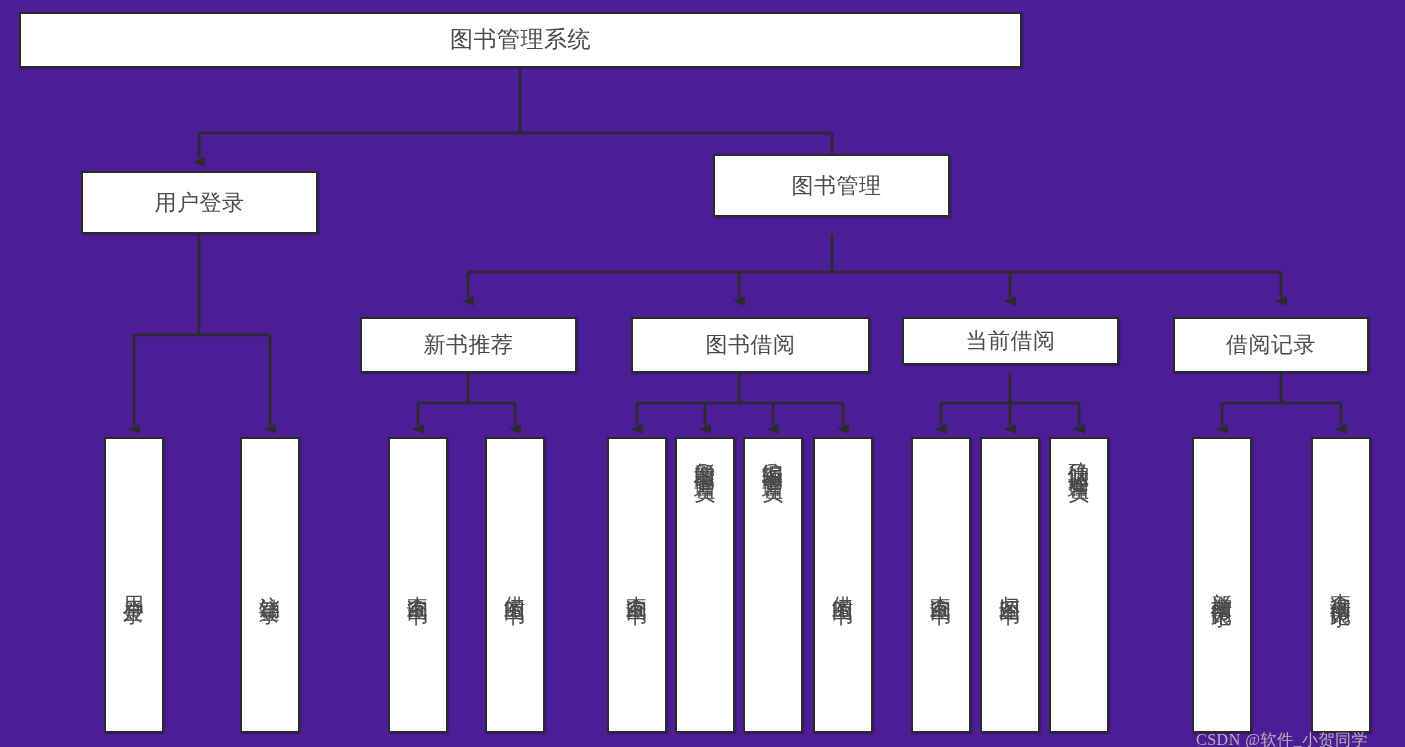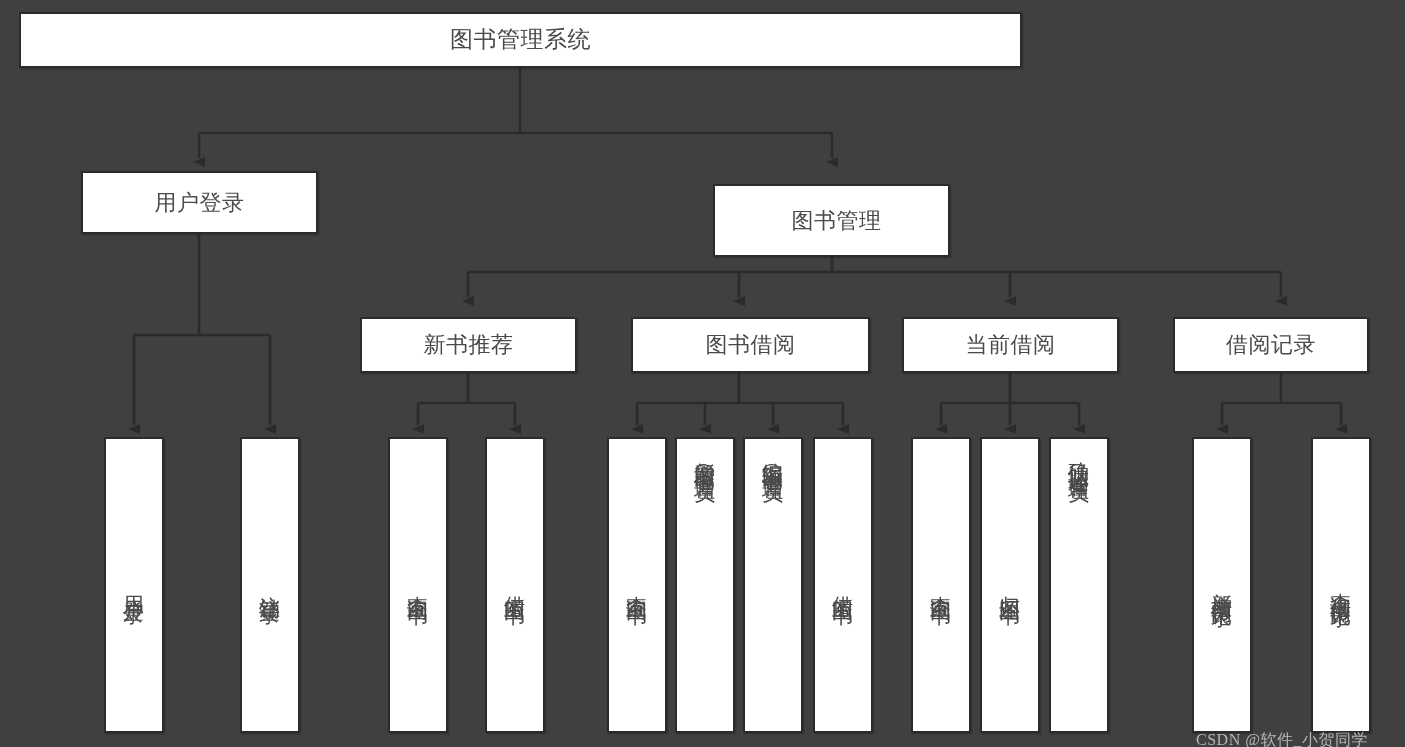--- a/index.html
+++ b/index.html
@@ -7,21 +7,21 @@
     padding: 0;
     background: #ffffff;
   }
   body {
     font-family: "Liberation Sans", "DejaVu Sans", sans-serif;
   }
   #canvas {
     position: relative;
     width: 1405px;
     height: 747px;
-    background: #404040;
+    background: #4c1d95;
     overflow: hidden;
   }
   svg.edges {
     position: absolute;
     left: 0;
     top: 0;
     width: 1405px;
     height: 747px;
     pointer-events: none;
   }
@@ -132,33 +132,33 @@
   </svg>
 
   <div class="node root" style="left:19px; top:12px; width:1003px; height:56px;">
     <span class="label">图书管理系统</span>
   </div>
 
   <div class="node lvl2" style="left:81px; top:171px; width:237px; height:63px;">
     <span class="label">用户登录</span>
   </div>
 
-  <div class="node lvl2" style="left:713px; top:184px; width:237px; height:73px;padding-left:10px;">
+  <div class="node lvl2" style="left:713px; top:154px; width:237px; height:63px;padding-left:10px;">
     <span class="label">图书管理</span>
   </div>
 
   <div class="node lvl3" style="left:360px; top:317px; width:217px; height:56px;">
     <span class="label">新书推荐</span>
   </div>
 
   <div class="node lvl3" style="left:631px; top:317px; width:239px; height:56px;">
     <span class="label">图书借阅</span>
   </div>
 
-  <div class="node lvl3" style="left:902px; top:317px; width:217px; height:56px;">
+  <div class="node lvl3" style="left:902px; top:317px; width:217px; height:48px;">
     <span class="label">当前借阅</span>
   </div>
 
   <div class="node lvl3" style="left:1173px; top:317px; width:196px; height:56px;">
     <span class="label">借阅记录</span>
   </div>
 
   <div class="node leaf mid-text" style="left:104px; top:437px; width:60px; height:296px;">
     <span class="label">用户登录</span>
   </div>

